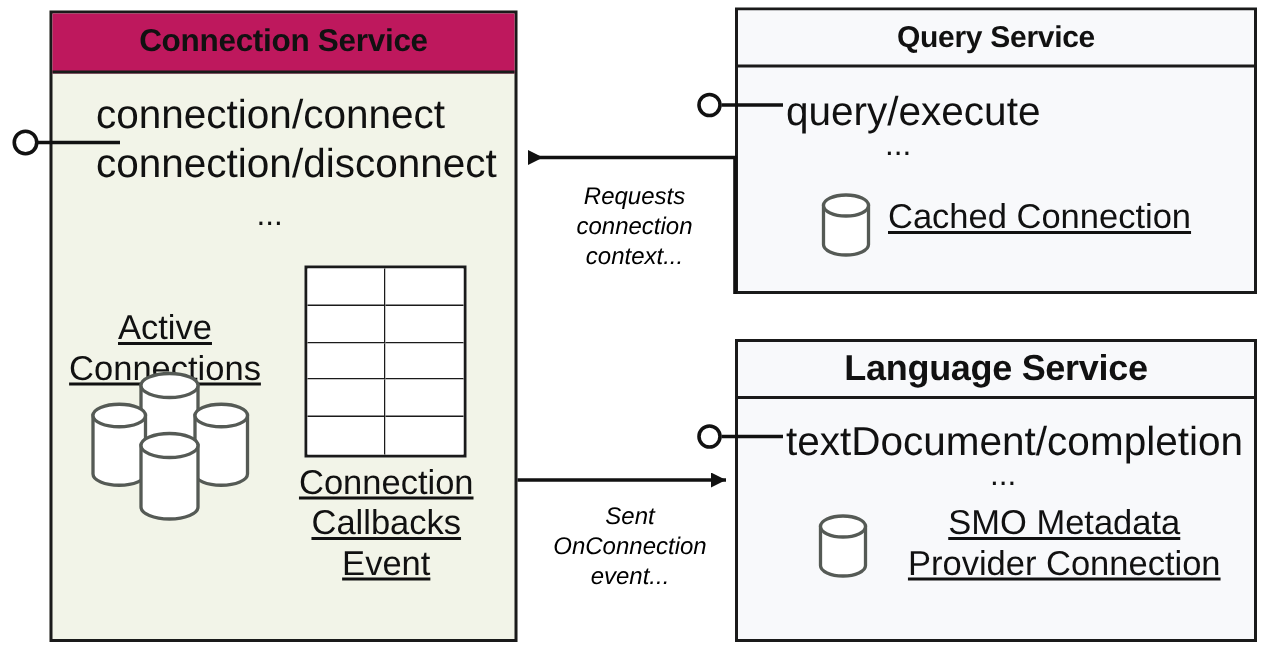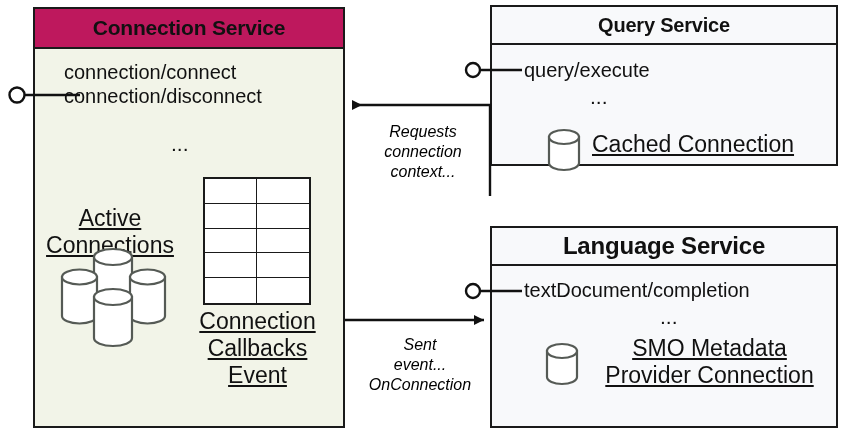--- a/index.html
+++ b/index.html
@@ -54,21 +54,21 @@
   #connection-service .box-header {
     height: 40px;
     background: #be185d;
     font-size: 21px;
   }
   #connection-service .box-body { top: 40px; }
 
   
   #query-service {
     left: 490px; top: 5px;
-    width: 348px; height: 161px;
+    width: 348px; height: 191px;
     background: #f8f9fb;
   }
   #query-service .box-header {
     height: 38px;
     font-size: 20px;
     background: #f8f9fb;
   }
   #query-service .box-body { top: 38px; }
 
   #language-service {
@@ -80,21 +80,21 @@
     height: 38px;
     font-size: 24px;
     background: #f8f9fb;
   }
   #language-service .box-body { top: 38px; }
 
   
   .iface-list {
     position: absolute;
     text-align: left;
-    font-size: 20px;
+    font-size: 27px;
     line-height: 1.22;
     white-space: nowrap;
   }
   .ellipsis-line {
     position: absolute;
     font-size: 21px;
     line-height: 1;
     white-space: nowrap;
   }
   .caption {
@@ -276,17 +276,17 @@
   </svg>
 
   <div class="edge-label" style="left:363px; top:122px; width:120px;">
     <div>Requests</div>
     <div>connection</div>
     <div>context...</div>
   </div>
 
   <div class="edge-label" style="left:355px; top:335px; width:130px;">
     <div>Sent</div>
+    <div>OnConnection</div>
     <div>event...</div>
-    <div>OnConnection</div>
   </div>
 
 </div>
 
 </body></html>

